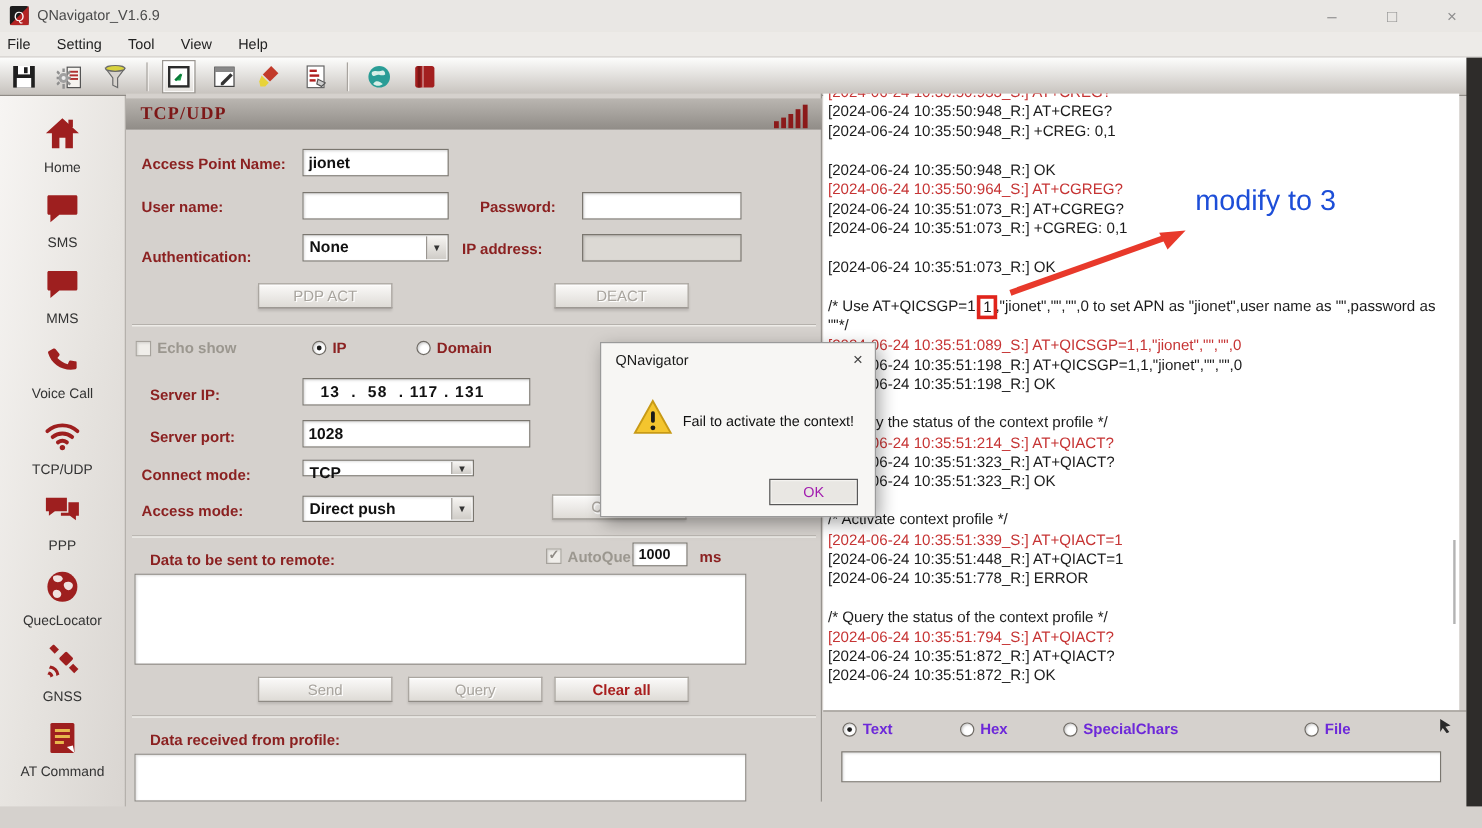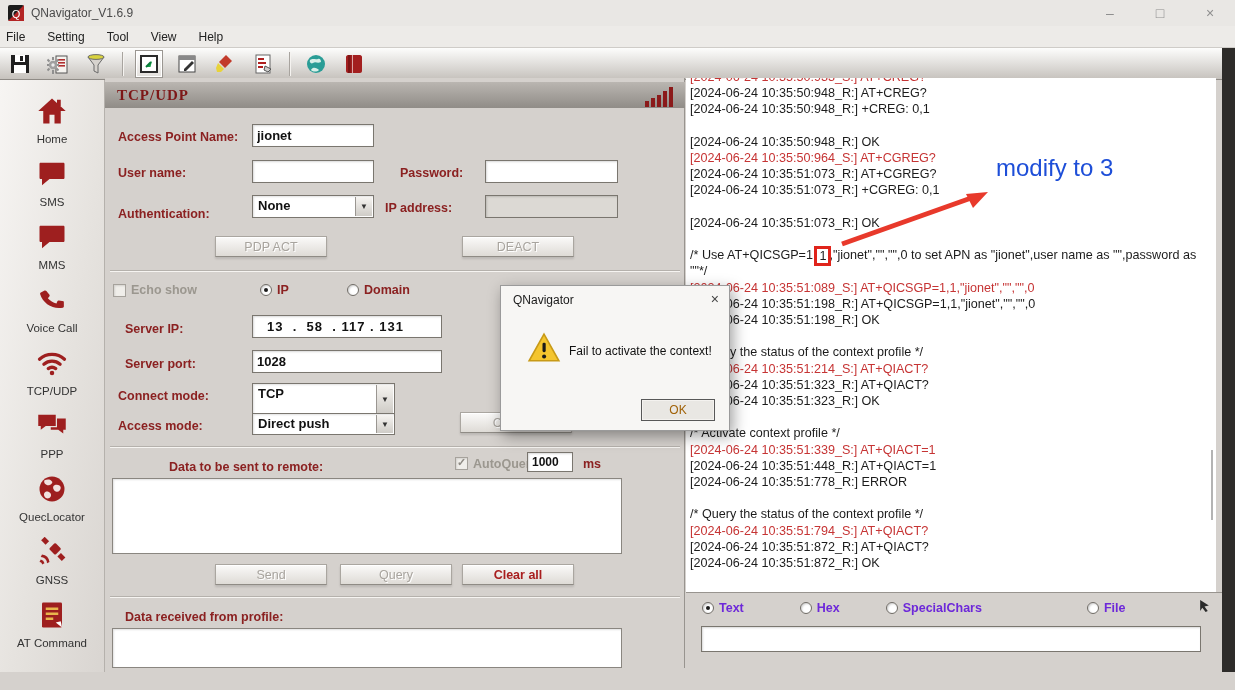--- a/index.html
+++ b/index.html
@@ -67,21 +67,21 @@
   .radio-item .rb { position:relative; }
   .radio-item .rlabel { font-size:12.5px; font-weight:bold; color:#6d28d9; }
   .bottom-input { position:absolute; left:15px; top:33px; width:500px; height:26px; }
 
   
   .dialog { position:absolute; left:500px; top:285px; width:230px; height:146px; background:#f7f6f4; border:1px solid #9a9a9a; box-shadow:3px 5px 14px rgba(0,0,0,.38); z-index:30; }
   .dialog-title { position:absolute; left:12px; top:7px; font-size:12px; color:#1a1a1a; }
   .dialog-close { position:absolute; right:10px; top:5px; font-size:14px; color:#444; }
   .dialog-icon { position:absolute; left:26px; top:46px; width:32px; height:30px; }
   .dialog-msg { position:absolute; left:68px; top:58px; font-size:12px; color:#111; }
-  .dialog-ok { position:absolute; left:140px; top:113px; width:74px; height:22px; background:#e9e7e3; border:1px solid #585858; box-shadow:inset 0 0 0 1px #f4f2ef; font-size:12px; display:flex; align-items:center; justify-content:center; color:#a16207; }
+  .dialog-ok { position:absolute; left:140px; top:113px; width:74px; height:22px; background:#e9e7e3; border:1px solid #585858; box-shadow:inset 0 0 0 1px #f4f2ef; font-size:12px; display:flex; align-items:center; justify-content:center; color:#a21caf; }
 
   
   .anno-arrow { position:absolute; left:828px; top:180px; z-index:20; pointer-events:none; }
   .anno-text { position:absolute; left:996px; top:154px; font-size:24px; color:#1d4ed8; z-index:20; white-space:nowrap; }
 
   
   .dark-strip { position:absolute; left:1222px; top:48px; width:13px; height:624px; background:#2e2c2a; }
 
   
   .taskbar { position:absolute; left:0; top:704px; width:1235px; height:18px; background:#a21caf; overflow:hidden; }
@@ -319,36 +319,36 @@
     <span class="rb" style="left:242px;top:206px;"></span>
     <span class="red-label" style="left:259px;top:205px;">Domain</span>
 
     <span class="red-label" style="left:20px;top:244px;">Server IP:</span>
     <input class="txt" style="left: 147px; top: 237px; width: 190px; height: 23px; padding-left: 14px; letter-spacing: 1px;" value="13  .  58  . 117 . 131">
 
     <span class="red-label" style="left:20px;top:279px;">Server port:</span>
     <input class="txt" style="left: 147px; top: 272px; width: 190px; height: 23px;" value="1028">
 
     <span class="red-label" style="left:13px;top:311px;">Connect mode:</span>
-    <div class="combo" style="left:147px;top:305px;width:143px;height:32px;">
+    <div class="combo" style="left:147px;top:305px;width:143px;height:14px;">
       <span>TCP</span>
       <span class="arrow">▼</span>
     </div>
 
     <span class="red-label" style="left:13px;top:341px;">Access mode:</span>
     <div class="combo" style="left:147px;top:335px;width:143px;height:22px;">
       <span>Direct push</span>
       <span class="arrow">▼</span>
     </div>
 
     <div class="btn3d disabled" style="left:355px;top:334px;width:112px;height:21px;">Connect</div>
 
     <div class="groove" style="top:368px;"></div>
 
-    <span class="red-label" style="left:20px;top:382px;margin-left:44px;">Data to be sent to remote:</span>
+    <span class="red-label" style="left:20px;top:382px;">Data to be sent to remote:</span>
     <span class="cb disabled checked" style="left:350px;top:379px;"></span>
     <span class="gray-label" style="left:368px;top:379px;">AutoQuery</span>
     <input class="txt" style="left: 422px; top: 374px; width: 46px; height: 20px; font-size: 12px;" value="1000">
     <span class="red-label" style="left:478px;top:379px;">ms</span>
 
     <textarea class="ta" style="left: 7px; top: 400px; width: 510px; height: 76px;"></textarea>
 
     <div class="btn3d disabled" style="left:110px;top:486px;width:112px;height:21px;">Send</div>
     <div class="btn3d disabled" style="left:235px;top:486px;width:112px;height:21px;">Query</div>
     <div class="btn3d danger" style="left:357px;top:486px;width:112px;height:21px;text-align:right;">Clear all</div>

